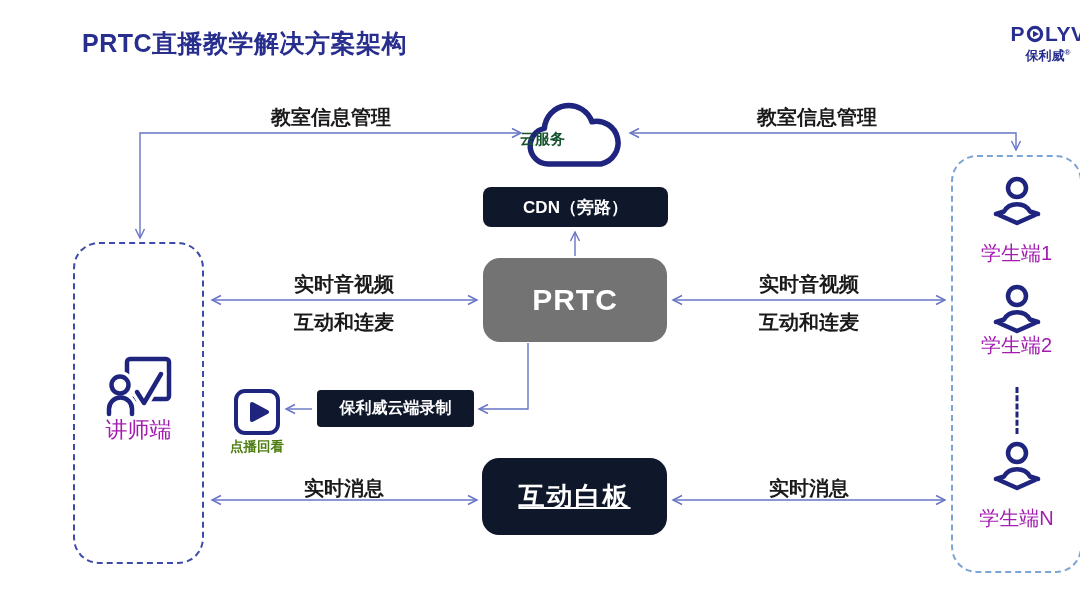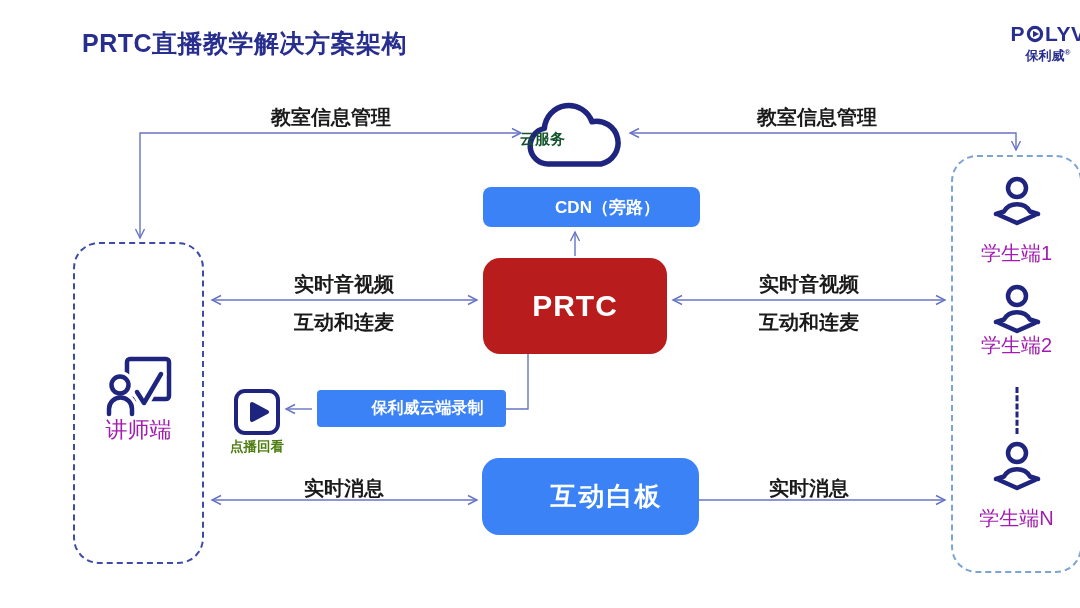--- a/index.html
+++ b/index.html
@@ -16,27 +16,27 @@
   .logo-caption{font-size:13px;font-weight:700;margin-top:1px;}
   .logo-caption .reg{font-size:8px;vertical-align:super;}
 
   
   svg.connectors{position:absolute;left:0;top:0;z-index:1;}
   svg.connectors polyline,svg.connectors line{stroke:#6674C4;stroke-width:1.4;fill:none;}
 
   
   .box{position:absolute;z-index:2;display:flex;align-items:center;justify-content:center;
        color:#fff;font-weight:700;}
-  .navy{background:#3b82f6;padding-left:32px;}
+  .navy{background:#0f172a;}
   .box-cdn{left:439px;top:187px;width:185px;height:40px;border-radius:8px;font-size:17px;}
-  .box-prtc{left:439px;top:258px;width:184px;height:96px;border-radius:17px;
-            background:#b91c1c;font-size:30px;letter-spacing:1px;}
+  .box-prtc{left:439px;top:258px;width:184px;height:84px;border-radius:17px;
+            background:#737373;font-size:30px;letter-spacing:1px;}
   .box-recording{left:273px;top:390px;width:157px;height:37px;border-radius:4px;font-size:16px;font-family:Liberation Mono, monospace;}
   .box-whiteboard{left:438px;top:458px;width:185px;height:77px;border-radius:17px;font-size:26px;
-                  letter-spacing:2px;}
+                  letter-spacing:2px;text-decoration:underline;}
 
   
   .cloud-node{position:absolute;left:476px;top:93px;width:110px;height:82px;z-index:2;}
   .cloud-label{position:absolute;left:0;right:6px;top:37px;font-size:15px;
                font-weight:700;color:#14532d;}
 
   
   .play-icon{position:absolute;left:190px;top:389px;width:46px;height:46px;z-index:2;
              border:4px solid #1F257E;border-radius:11px;box-sizing:border-box;
              display:flex;align-items:center;justify-content:center;background:#fff;}

